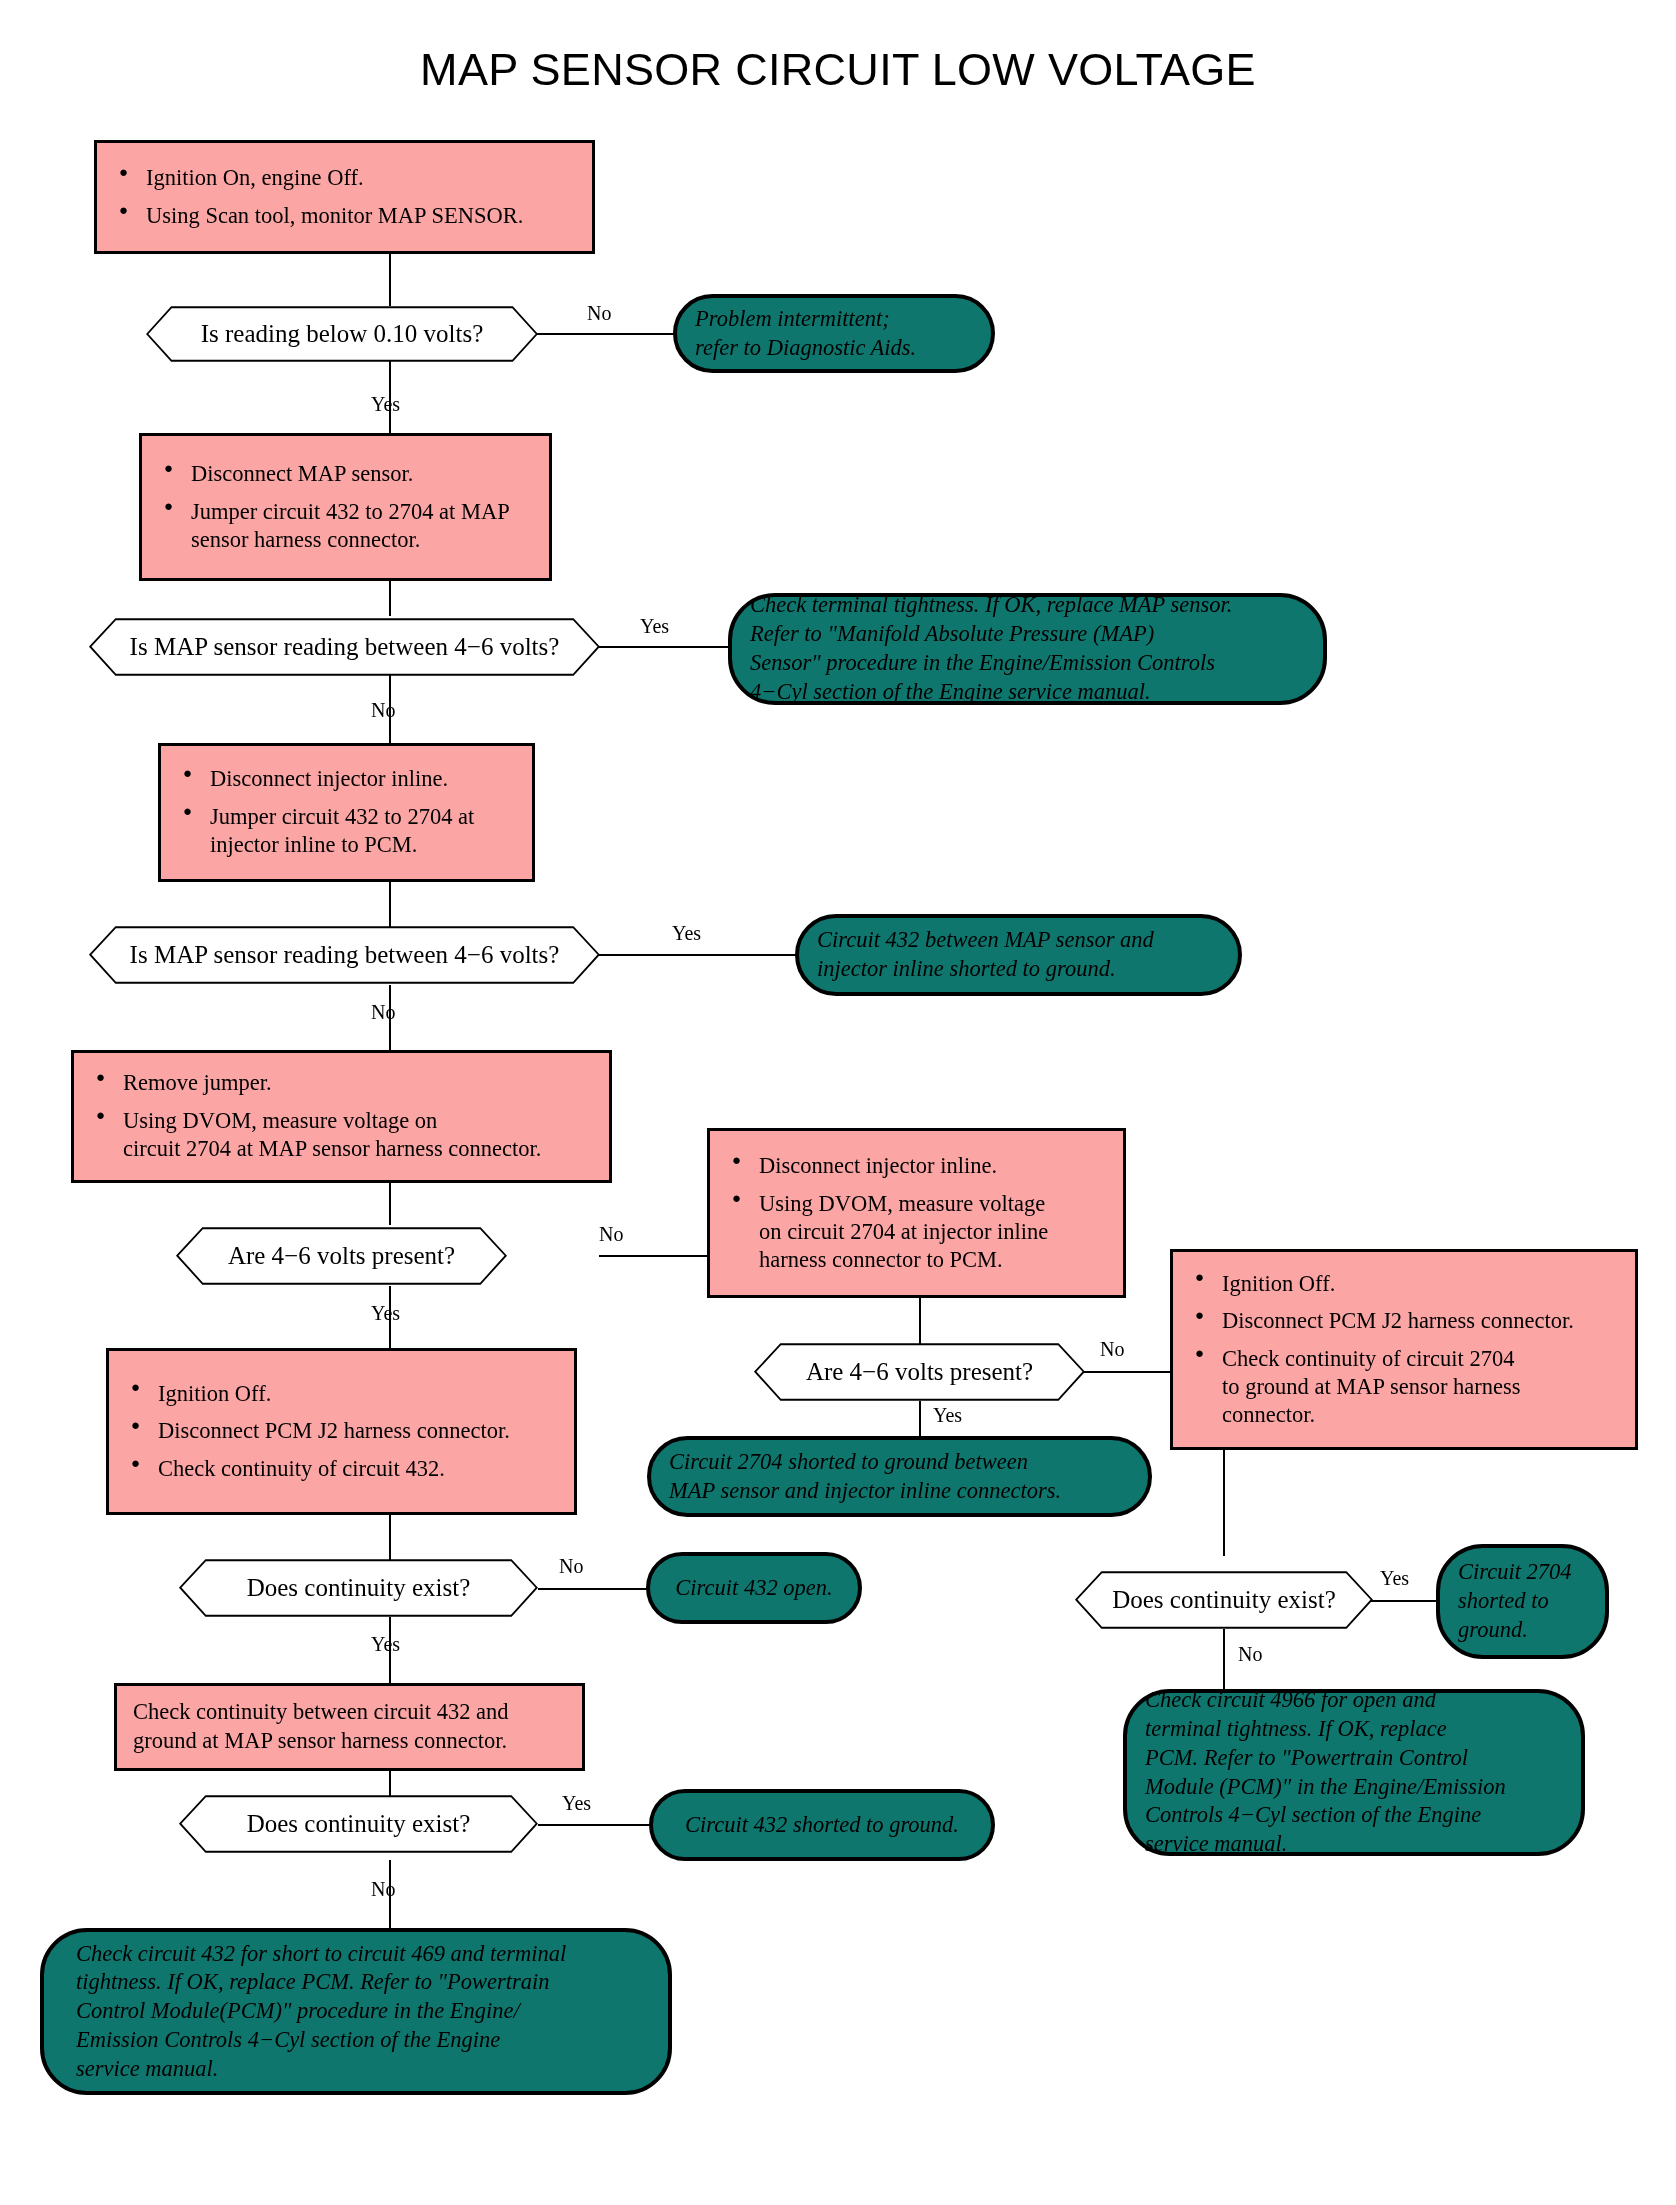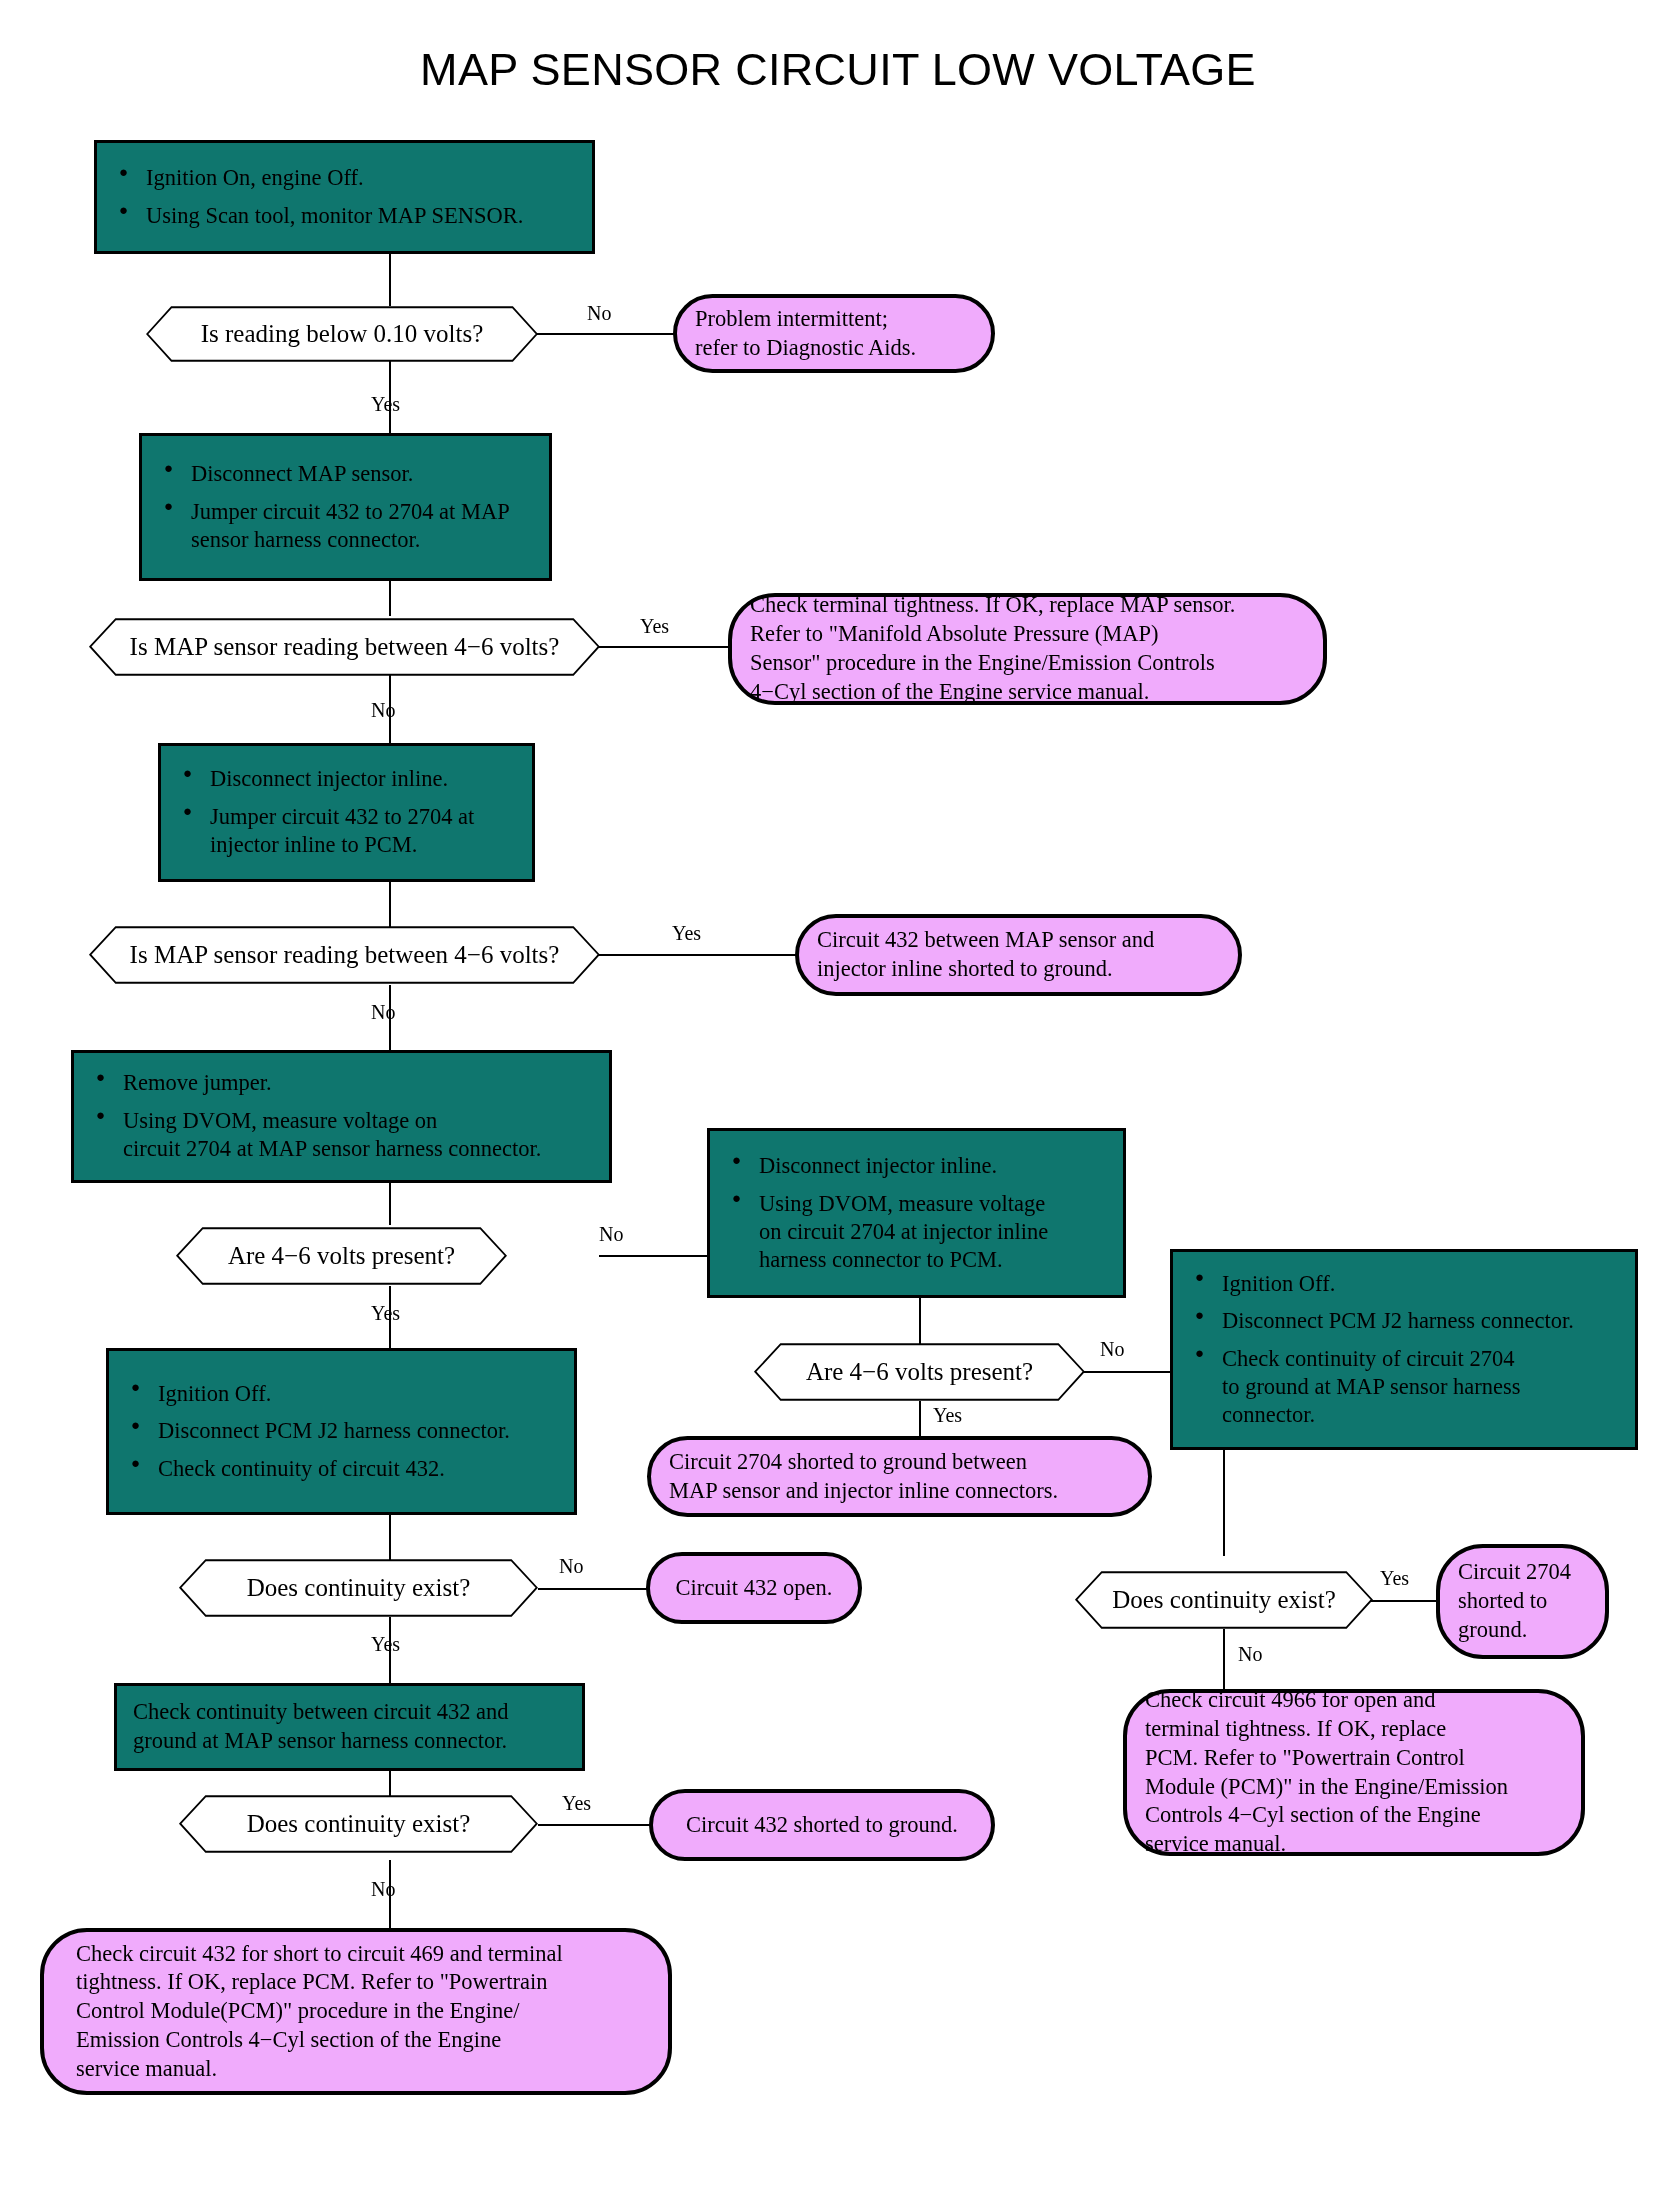--- a/index.html
+++ b/index.html
@@ -32,21 +32,21 @@
   
   .node {
     position: absolute;
     box-sizing: border-box;
     display: flex;
     flex-direction: column;
     justify-content: center;
   }
   .proc {
     border: 3px solid #000;
-    background: #0f766e;
+    background: #fca5a5;
     padding: 8.5px 16px;
   }
   .proc .line,
   .term .line {
     font-size: 22.5px;
     line-height: 1.28;
     white-space: pre-line;
   }
   .bullets {
     list-style: none;
@@ -64,23 +64,24 @@
   .bullets li:before {
     content: "\25CF";
     position: absolute;
     left: 6px;
     top: -1.2px;
     font-size: 15px;
   }
   .term {
     border: 4.9px solid #000;
     border-radius: 47px;
-    background: #f0abfc;
+    background: #0f766e;
     padding: 8.5px 18px;
     align-items: flex-start;
+    font-style: italic;
   }
   .term.center { align-items: center; text-align: center; }
 
   
   .dec {
     position: absolute;
     display: flex;
     align-items: center;
     justify-content: center;
   }

